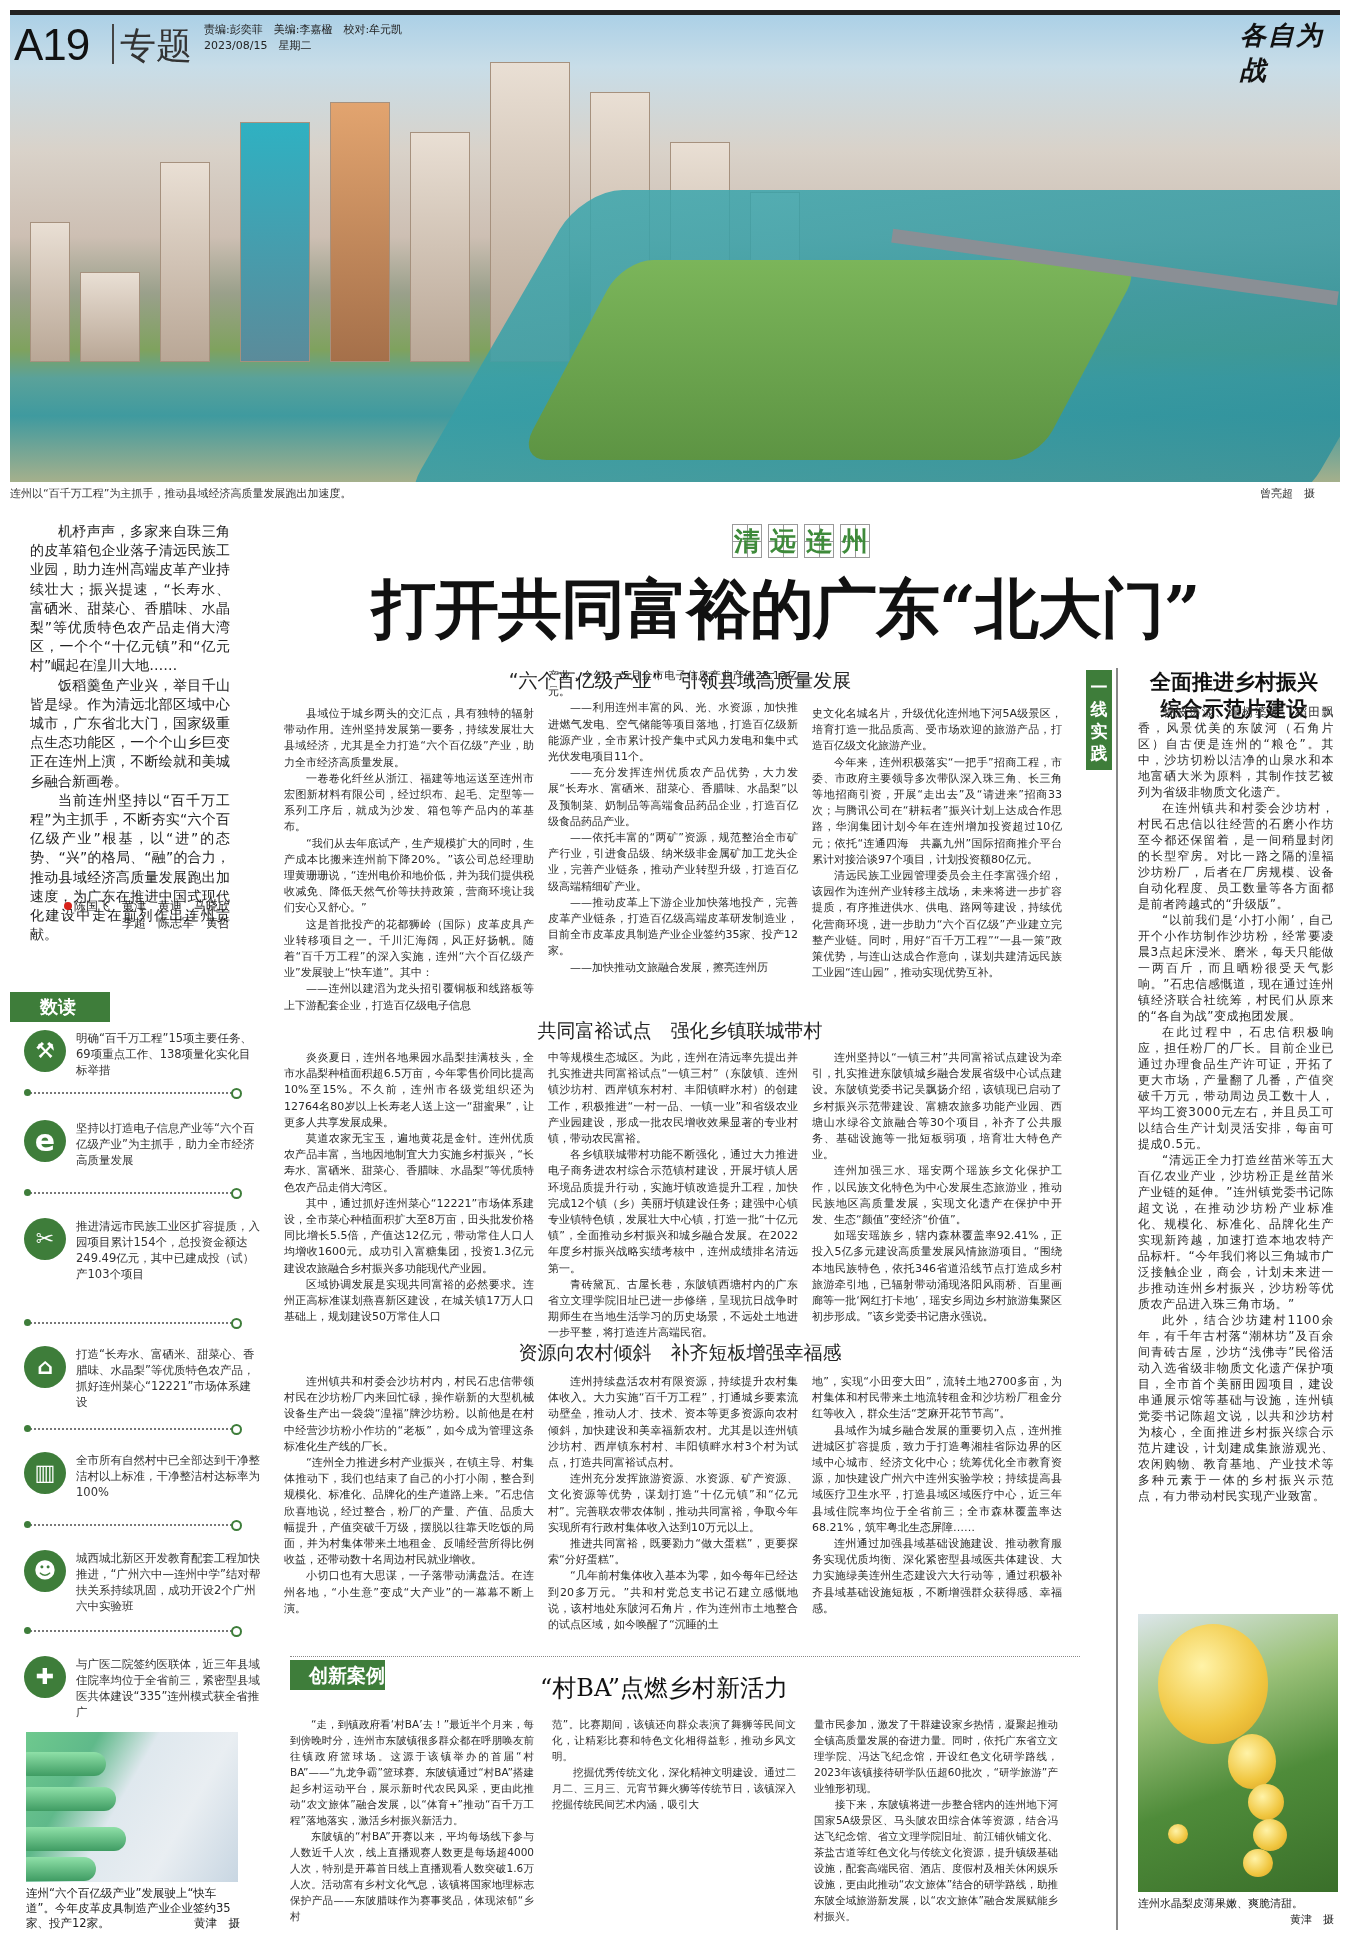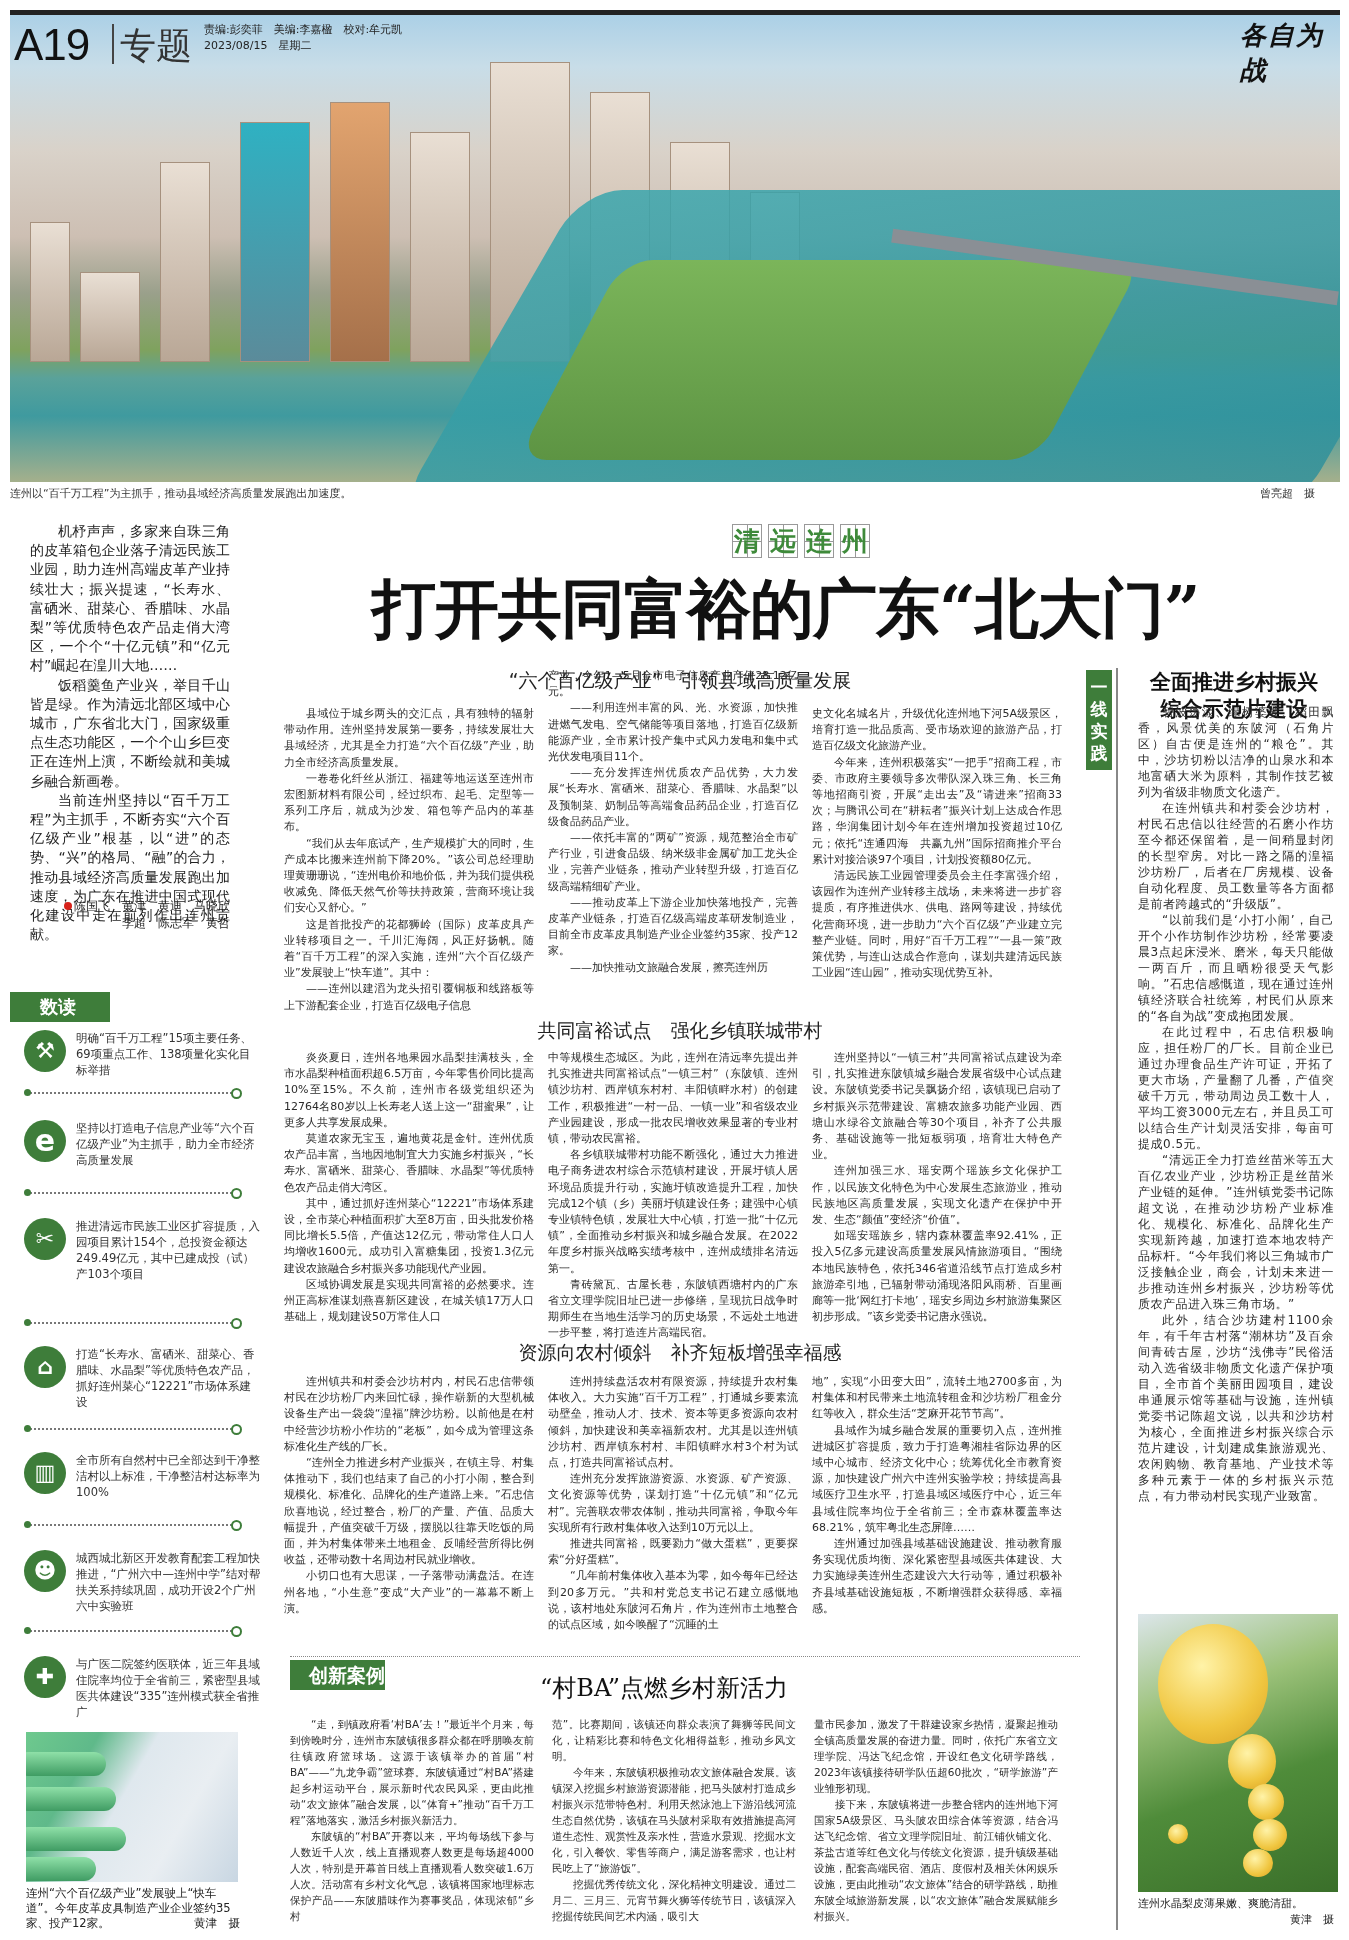--- a/index.html
+++ b/index.html
@@ -213,21 +213,20 @@
 
 <div class="abs rule-dot"></div>
 <div class="abs chuangxin tag-green">创新案例</div>
 <div class="abs cunba">“村BA”点燃乡村新活力</div>
 <div class="col" style="left:290px;top:1716px;width:244px;font-size:10.5px;line-height:16px;">
   <p>“走，到镇政府看‘村BA’去！”最近半个月来，每到傍晚时分，连州市东陂镇很多群众都在呼朋唤友前往镇政府篮球场。这源于该镇举办的首届“村BA”——“九龙争霸”篮球赛。东陂镇通过“村BA”搭建起乡村运动平台，展示新时代农民风采，更由此推动“农文旅体”融合发展，以“体育+”推动“百千万工程”落地落实，激活乡村振兴新活力。</p>
   <p>东陂镇的“村BA”开赛以来，平均每场线下参与人数近千人次，线上直播观赛人数更是每场超4000人次，特别是开幕首日线上直播观看人数突破1.6万人次。活动富有乡村文化气息，该镇将国家地理标志保护产品——东陂腊味作为赛事奖品，体现浓郁“乡村</p>
 </div>
 <div class="col" style="left:552px;top:1716px;width:244px;font-size:10.5px;line-height:16px;">
   <p style="text-indent:0">范”。比赛期间，该镇还向群众表演了舞狮等民间文化，让精彩比赛和特色文化相得益彰，推动乡风文明。</p>
-  <p>今年来，东陂镇积极推动农文旅体融合发展。该镇深入挖掘乡村旅游资源潜能，把马头陂村打造成乡村振兴示范带特色村。利用天然泳池上下游沿线河流生态自然优势，该镇在马头陂村采取有效措施提高河道生态性、观赏性及亲水性，营造水景观、挖掘水文化，引入餐饮、零售等商户，满足游客需求，也让村民吃上了“旅游饭”。</p>
   <p>挖掘优秀传统文化，深化精神文明建设。通过二月二、三月三、元宵节舞火狮等传统节日，该镇深入挖掘传统民间艺术内涵，吸引大</p>
 </div>
 <div class="col" style="left:814px;top:1716px;width:244px;font-size:10.5px;line-height:16px;">
   <p style="text-indent:0">量市民参加，激发了干群建设家乡热情，凝聚起推动全镇高质量发展的奋进力量。同时，依托广东省立文理学院、冯达飞纪念馆，开设红色文化研学路线，2023年该镇接待研学队伍超60批次，“研学旅游”产业雏形初现。</p>
   <p>接下来，东陂镇将进一步整合辖内的连州地下河国家5A级景区、马头陂农田综合体等资源，结合冯达飞纪念馆、省立文理学院旧址、前江铺伙铺文化、茶盐古道等红色文化与传统文化资源，提升镇级基础设施，配套高端民宿、酒店、度假村及相关休闲娱乐设施，更由此推动“农文旅体”结合的研学路线，助推东陂全域旅游新发展，以“农文旅体”融合发展赋能乡村振兴。</p>
 </div>
 
 <div class="abs vline"></div>
 <div class="abs yixian tag-green">一线实践</div>
 <div class="abs r-head">

